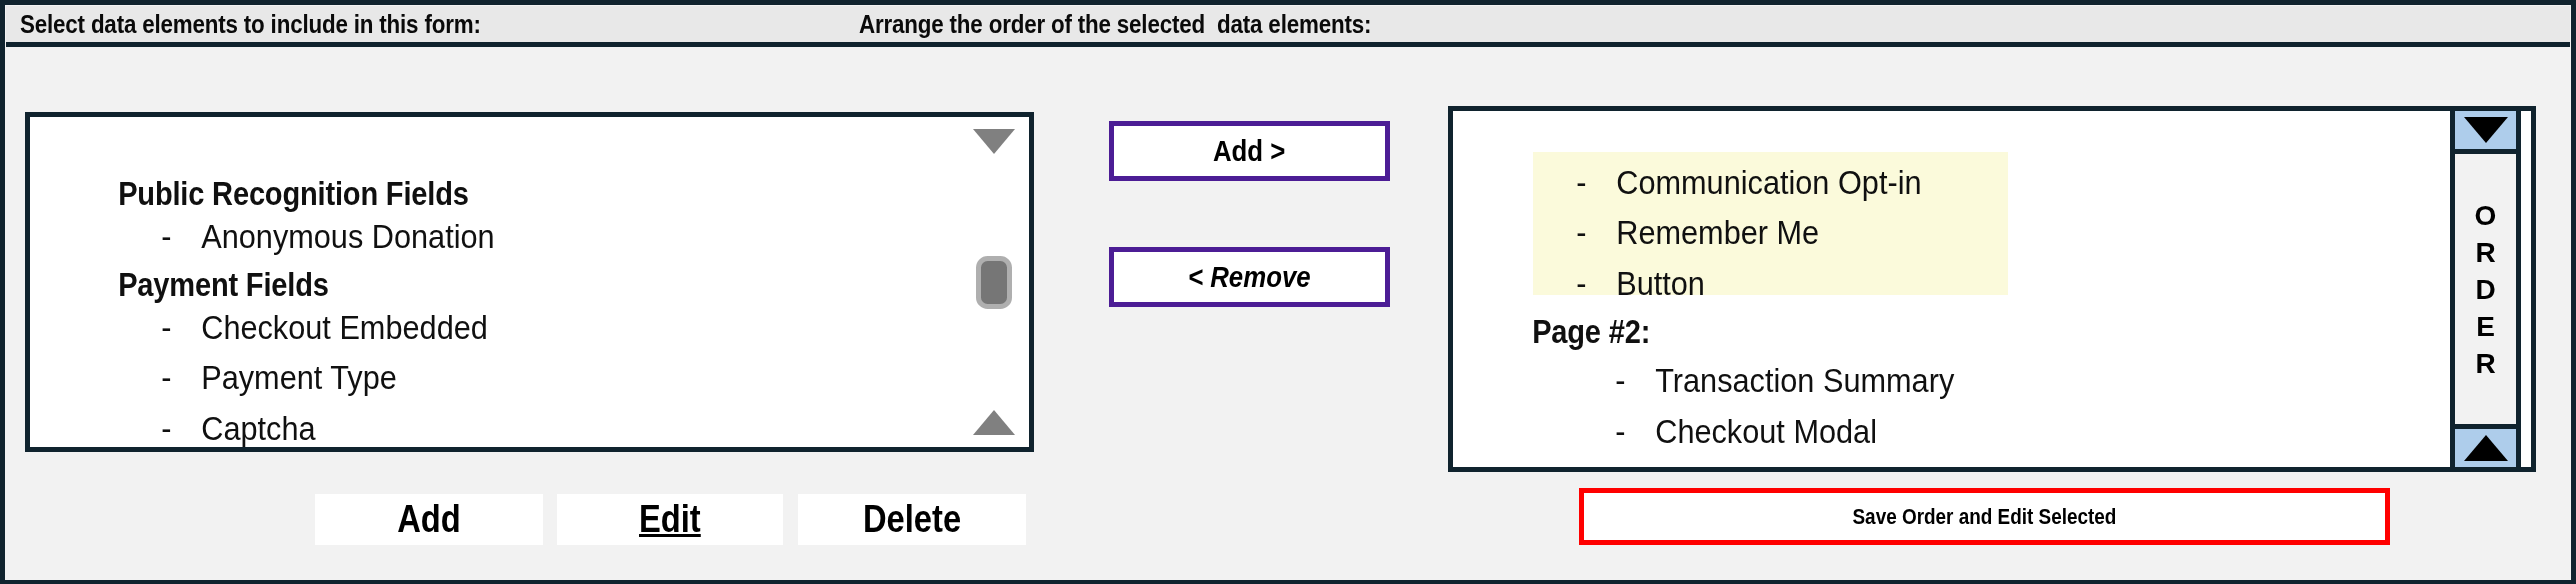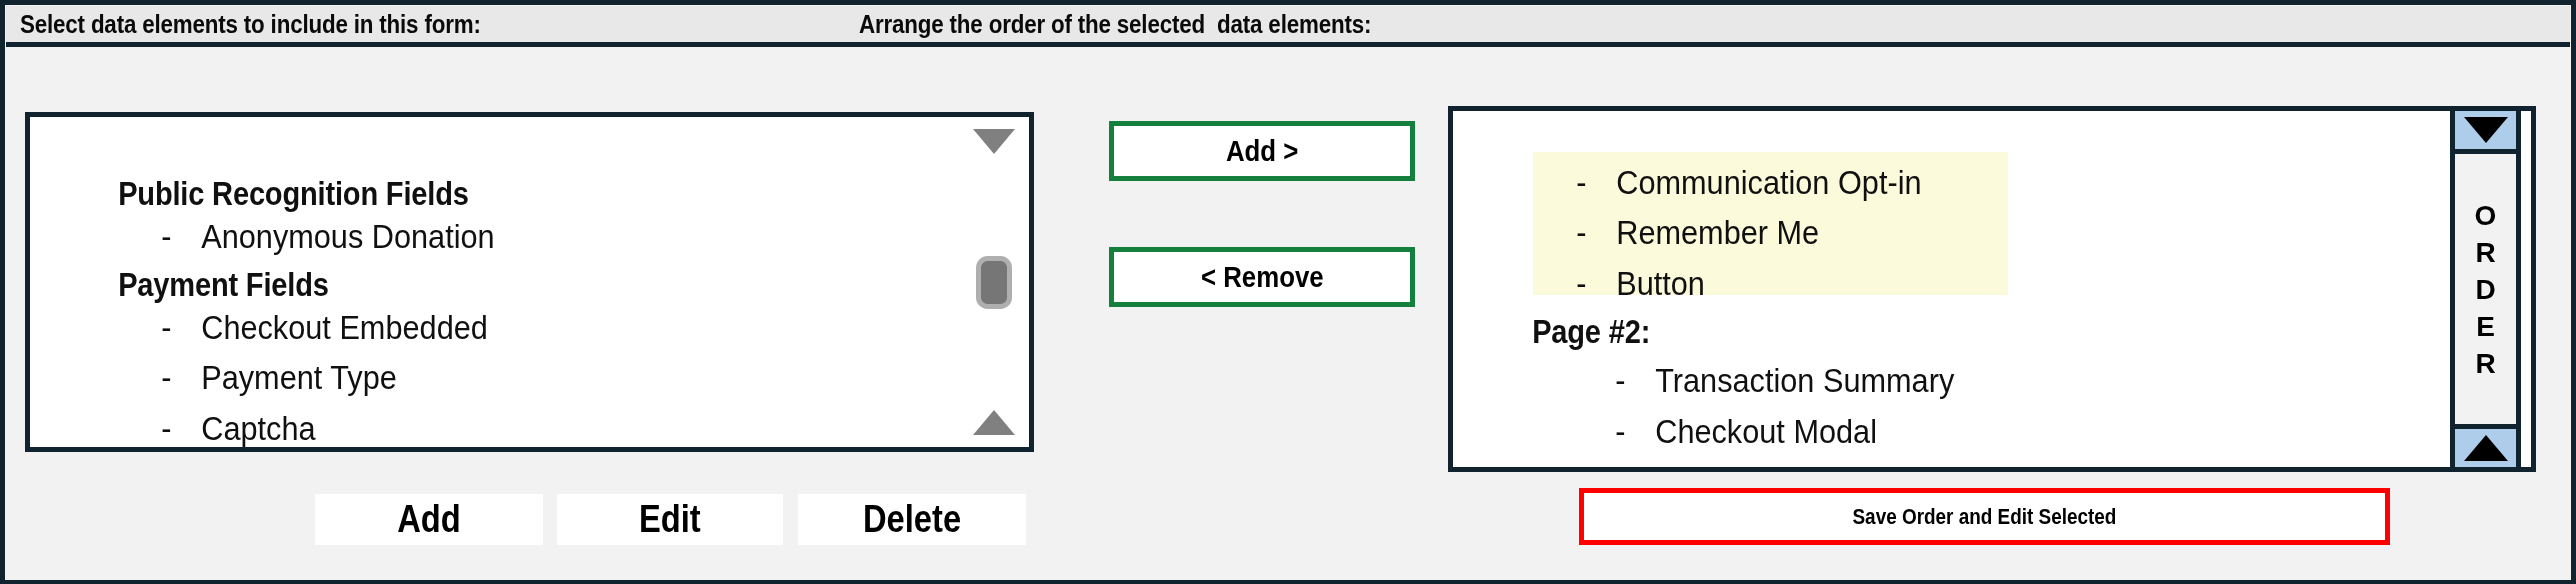--- a/index.html
+++ b/index.html
@@ -219,37 +219,37 @@
     font-weight: bold;
     color: #000000;
     white-space: pre;
   }
   .btn .btn-label {
     transform: scaleX(0.86);
     transform-origin: center center;
     display: inline-block;
   }
   .btn.mid {
-    border: 5px solid #15803d;
+    border: 5px solid #4c1d95;
     font-size: 30px;
     left: 1109px;
-    width: 306px;
+    width: 281px;
     height: 60px;
   }
   .btn.mid.add    { top: 121px; }
-  .btn.mid.remove { top: 247px; }
+  .btn.mid.remove { top: 247px; font-style: italic; }
 
   .btn.bottom-btn {
     border: 0;
     font-size: 38px;
     height: 51px;
     top: 494px;
   }
   .btn.bottom-btn.add-b    { left: 315px;  width: 228px; }
-  .btn.bottom-btn.edit-b   { left: 557px;  width: 226px; }
+  .btn.bottom-btn.edit-b   { left: 557px;  width: 226px; text-decoration: underline; }
   .btn.bottom-btn.delete-b { left = 0; left: 798px;  width: 228px; }
 
   .btn.save-btn {
     left: 1579px;
     top: 488px;
     width: 811px;
     height: 57px;
     border: 5.8px solid #FF0000;
     font-size: 22px;
   }

